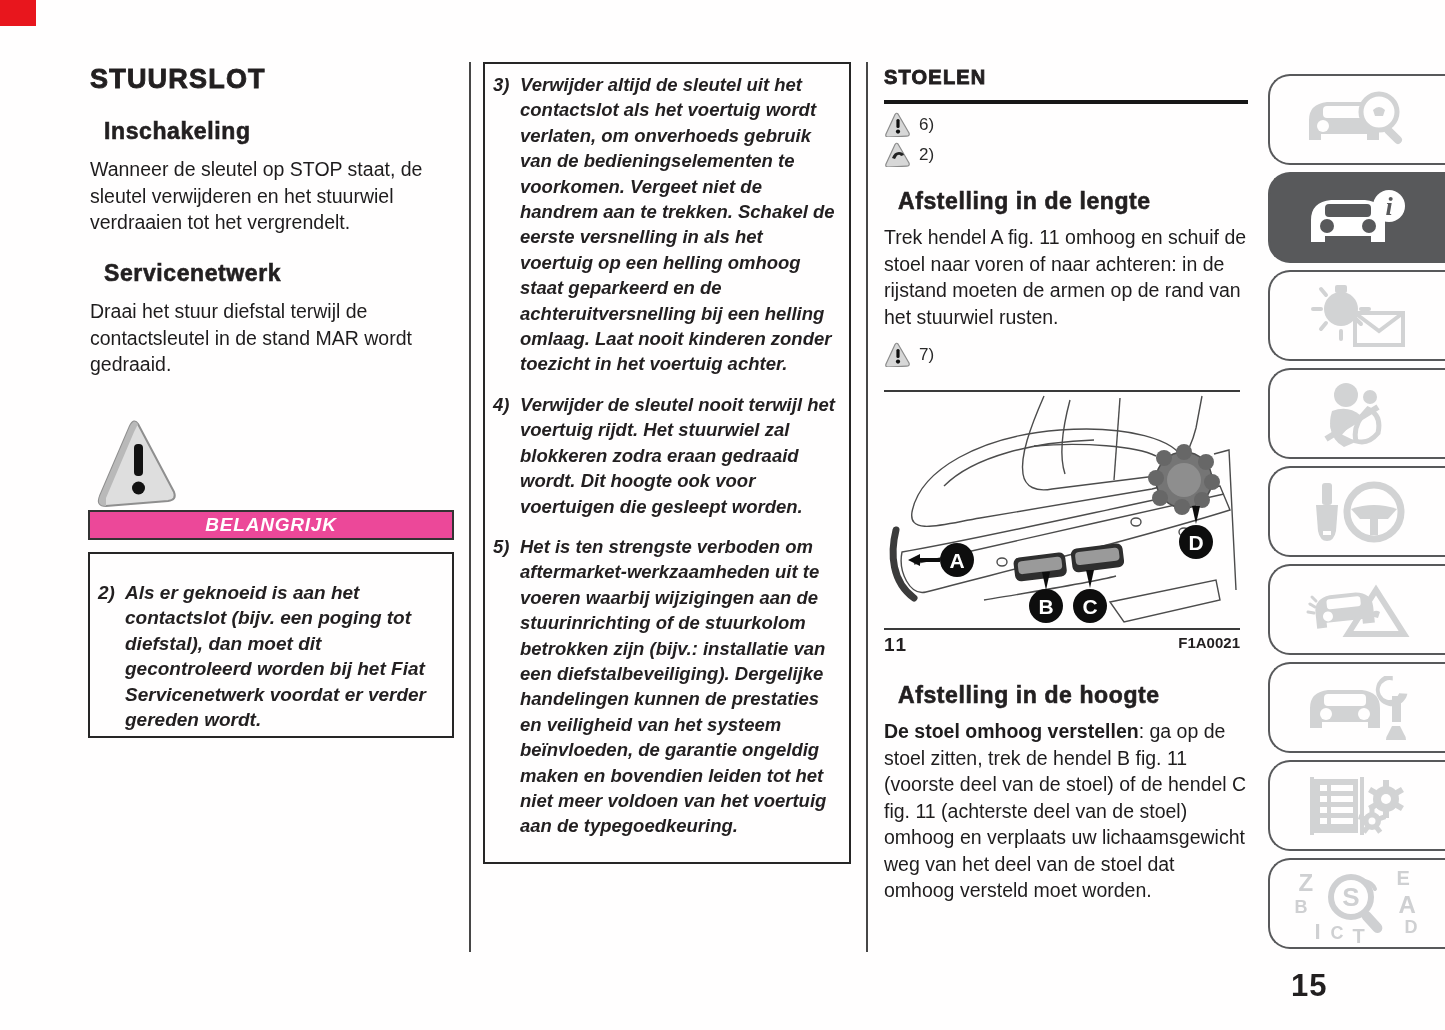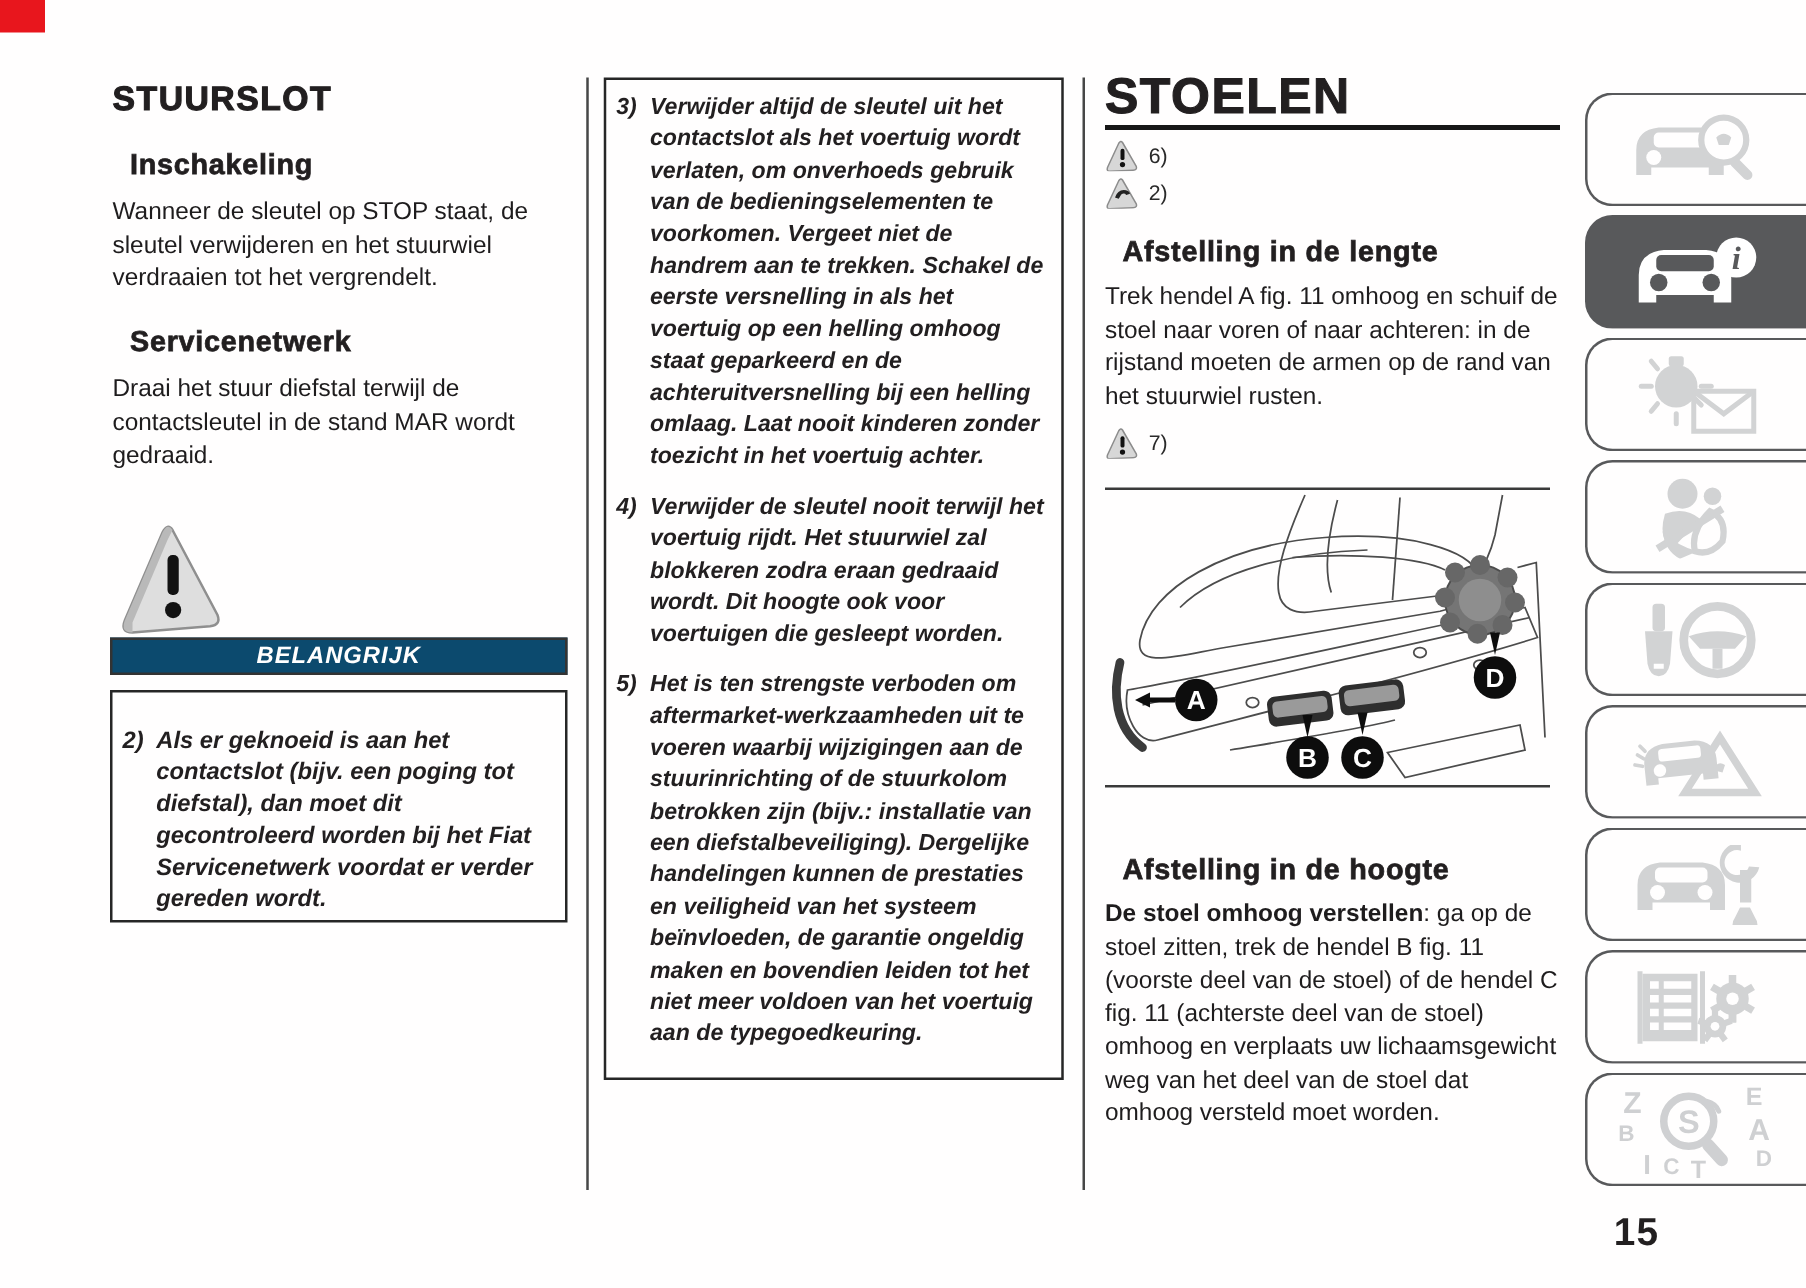--- a/index.html
+++ b/index.html
@@ -15,21 +15,21 @@
   .col-right{position:absolute;left:884px;top:62px;width:364px;}
   
   .h-main{font-size:27px;font-weight:bold;letter-spacing:1.2px;-webkit-text-stroke:0.9px;line-height:30px;}
   .h-sub{font-size:23px;font-weight:bold;letter-spacing:0.6px;-webkit-text-stroke:0.6px;line-height:26px;margin-left:14px;}
   .body-text{font-size:19.5px;line-height:26.5px;color:#1e1c1d;}
   .note{display:flex;font-style:italic;font-weight:bold;font-size:18.5px;line-height:25.4px;margin-bottom:15px;}
   .note .num{width:27px;flex:none;}
   .note .txt{flex:1;}
   .abs{position:absolute;}
   
-  .banner{position:absolute;left:-2px;top:446px;width:366px;height:30px;background:#0c4a6e;
+  .banner{position:absolute;left:-2px;top:446px;width:366px;height:30px;background:#ec4899;
           border:2px solid #333333;box-sizing:border-box;display:flex;align-items:center;justify-content:center;}
   .banner span{color:#ffffff;font-weight:bold;font-style:italic;font-size:19px;letter-spacing:0.8px;}
   .note-box{position:absolute;left:-2px;top:488px;width:366px;height:186px;border:2px solid #262626;
             box-sizing:border-box;padding:26px 10px 0 8px;}
   .note-box .note{font-size:19px;}
   
   .title-rule{position:absolute;left:0;top:38px;width:364px;height:4px;background:#171717;}
   .warn-row{position:absolute;display:flex;align-items:center;gap:8px;font-size:17px;color:#2a2a2a;}
   .fig-line{position:absolute;left:0;width:356px;height:2px;background:#3a3a3a;}
   .fig-caption{position:absolute;left:0;top:572px;width:356px;display:flex;justify-content:space-between;}
@@ -98,21 +98,21 @@
       <span class="num">4)</span>
       <span class="txt">Verwijder de sleutel nooit terwijl het voertuig rijdt. Het stuurwiel zal blokkeren zodra eraan gedraaid wordt. Dit hoogte ook voor voertuigen die gesleept worden.</span>
     </div>
     <div class="note">
       <span class="num">5)</span>
       <span class="txt">Het is ten strengste verboden om aftermarket-werkzaamheden uit te voeren waarbij wijzigingen aan de stuurinrichting of de stuurkolom betrokken zijn (bijv.: installatie van een diefstalbeveiliging). Dergelijke handelingen kunnen de prestaties en veiligheid van het systeem beïnvloeden, de garantie ongeldig maken en bovendien leiden tot het niet meer voldoen van het voertuig aan de typegoedkeuring.</span>
     </div>
   </div>
 
   <div class="col-right">
-    <div class="h-main" style="font-size:40px;">STOELEN</div>
+    <div class="h-main" style="font-size:20px;">STOELEN</div>
     <div class="title-rule"></div>
 
     <div class="warn-row" style="top:50px;">
       <svg width="27" height="25" viewBox="0 0 27 25">
         <path d="M14,2 L25,21 Q26,24 22.5,24.2 L4,25 Q1,25 2,22 L11,2.6 Q12.5,0.2 14,2 Z" fill="#d7d7d7" stroke="#8c8c8c" stroke-width="1.2"></path>
         <rect x="12.4" y="7" width="3.2" height="9" rx="1.5" fill="#111"></rect>
         <circle cx="14" cy="19.6" r="2.1" fill="#111"></circle>
       </svg>
       <span>6)</span>
     </div>
@@ -196,20 +196,24 @@
           <circle cx="162" cy="212" r="17" fill="#0d0d0d"></circle>
           <text x="162" y="219.5" fill="#fff">B</text>
           <circle cx="206" cy="212" r="17" fill="#0d0d0d"></circle>
           <text x="206" y="219.5" fill="#fff">C</text>
           <circle cx="312" cy="148" r="17" fill="#0d0d0d"></circle>
           <text x="312" y="155.5" fill="#fff">D</text>
         </g>
       </svg>
     </div>
     <div class="fig-line" style="top:566px;"></div>
+    <div class="fig-caption">
+      <span class="fig-num">11</span>
+      <span class="fig-code">F1A0021</span>
+    </div>
 
     <div class="abs" style="top:620px;text-align:center;">
       <div class="h-sub">Afstelling in de hoogte</div>
     </div>
     <div class="abs body-text" style="top:656px;width:364px;">
       <span class="bold-lead">De stoel omhoog verstellen</span><span>: ga op de stoel zitten, trek de hendel B fig. 11 (voorste deel van de stoel) of de hendel C fig. 11 (achterste deel van de stoel) omhoog en verplaats uw lichaamsgewicht weg van het deel van de stoel dat omhoog versteld moet worden.</span>
     </div>
   </div>
 
   <div class="tab" style="top:74px;">

